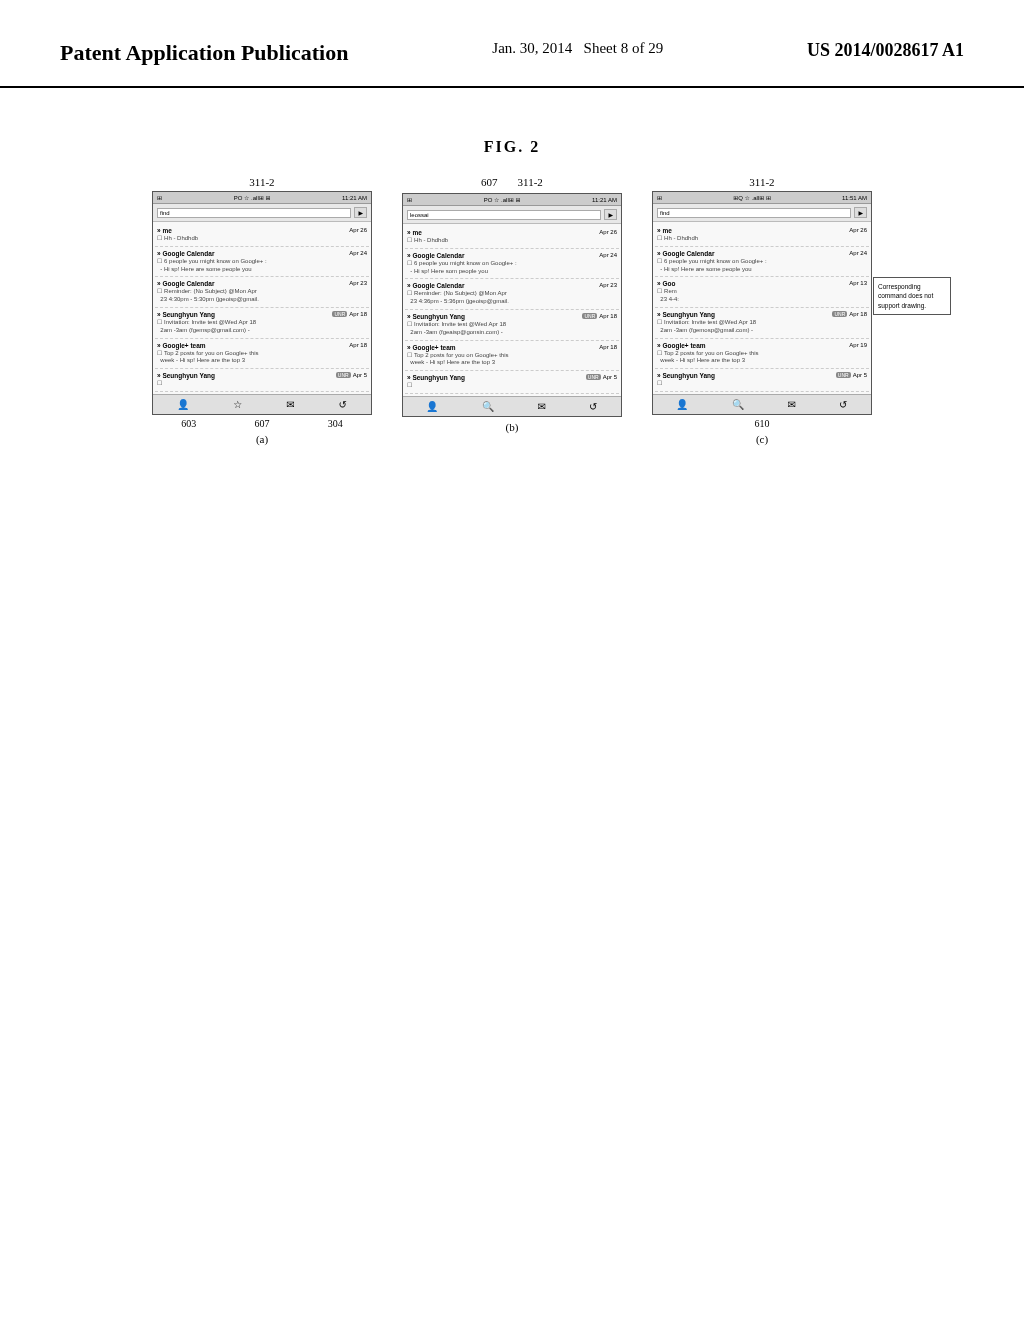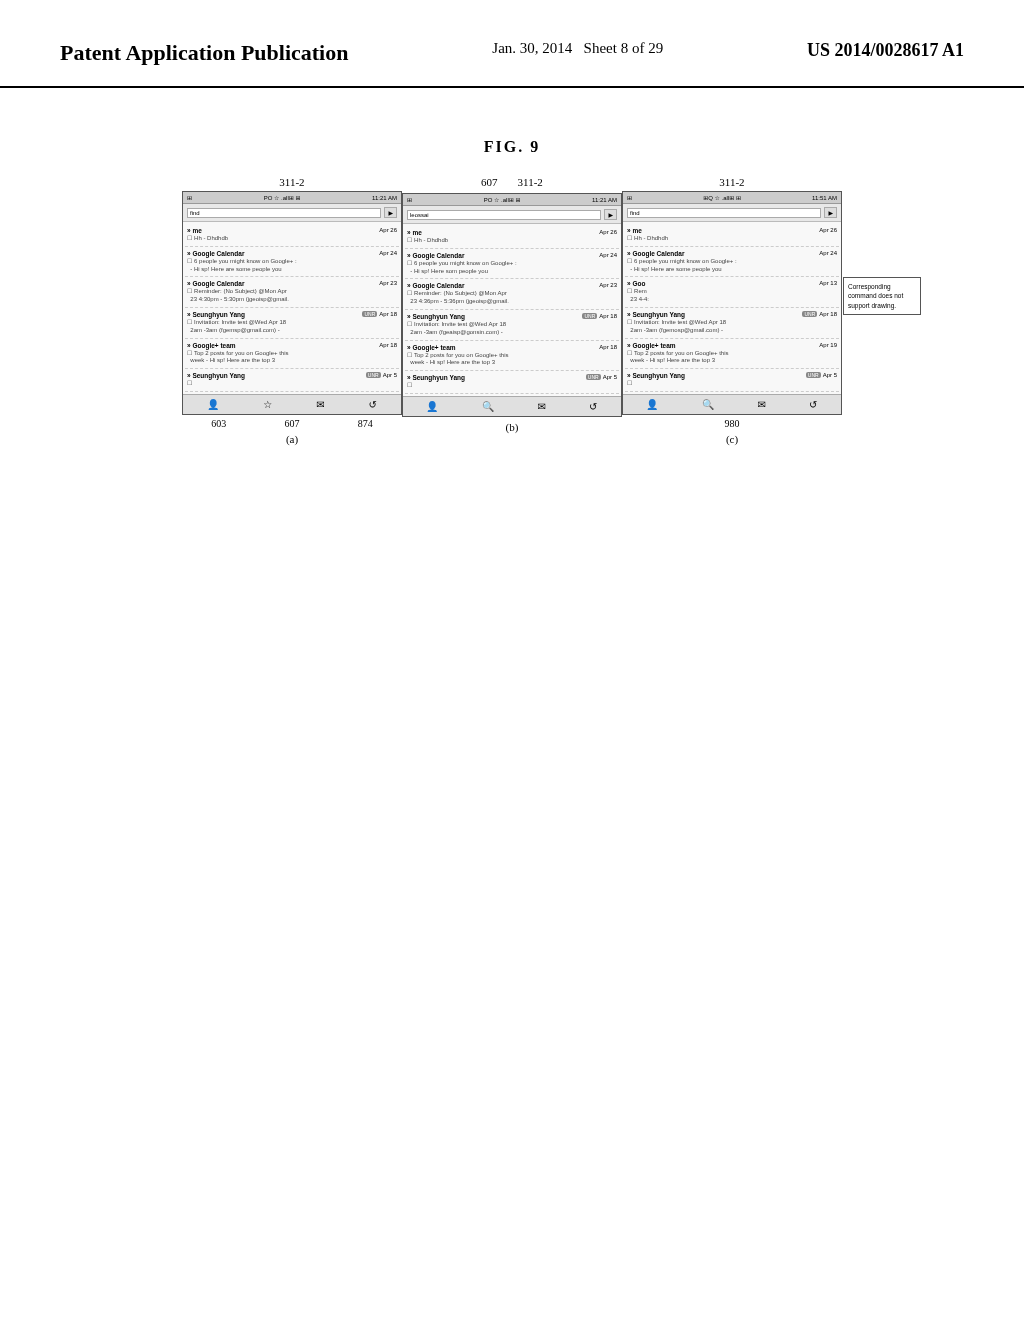--- a/index.html
+++ b/index.html
@@ -155,20 +155,21 @@
       position: absolute;
       right: -2px;
       top: 105px;
       line-height: 1.4;
       z-index: 10;
     }
 
     .phones-row {
       display: flex;
       justify-content: center;
+      gap: 30px;
       align-items: flex-start;
     }
 
     .phone-col {
       display: flex;
       flex-direction: column;
       align-items: center;
     }
 
     .ref-number-above {
@@ -210,21 +211,21 @@
   <div class="patent-title">Patent Application Publication</div>
   <div class="patent-meta">
     <span>Jan. 30, 2014</span>&nbsp;&nbsp;
     <span>Sheet 8 of 29</span>
   </div>
   <div class="patent-number">US 2014/0028617 A1</div>
 </div>
 
 <div class="main-content">
 
-  <div class="figure-label">FIG. 9</div>
+  <div class="figure-label">FIG. 2</div>
 
   <div class="phones-row">
 
     <div class="phone-col">
       <div class="ref-number-above">311-2</div>
       <div class="phone">
 
         <div class="status-bar">
           <span>⊞</span>
           <span>PO ☆ .all⊞ ⊞</span>
@@ -285,21 +286,21 @@
           <span class="nav-icon">👤</span>
           <span class="nav-icon">☆</span>
           <span class="nav-icon">✉</span>
           <span class="nav-icon">↺</span>
         </div>
       </div>
 
       <div class="bottom-labels">
         <span>603</span>
         <span>607</span>
-        <span>874</span>
+        <span>304</span>
       </div>
       <div class="fig-letter">(a)</div>
     </div>
 
     <div class="phone-col">
       <div style="display:flex; gap:20px; align-items:flex-end; margin-bottom:2px;">
         <span class="ref-number-above">607</span>
         <span class="ref-number-above">311-2</span>
       </div>
       <div class="phone">
@@ -436,20 +437,20 @@
         </div>
 
         <div class="bottom-nav">
           <span class="nav-icon">👤</span>
           <span class="nav-icon">🔍</span>
           <span class="nav-icon">✉</span>
           <span class="nav-icon">↺</span>
         </div>
       </div>
       <div class="bottom-labels">
-        <span>980</span>
+        <span>610</span>
       </div>
       <div class="fig-letter">(c)</div>
     </div>
 
   </div>
 
 </div>
 
 </body></html>

